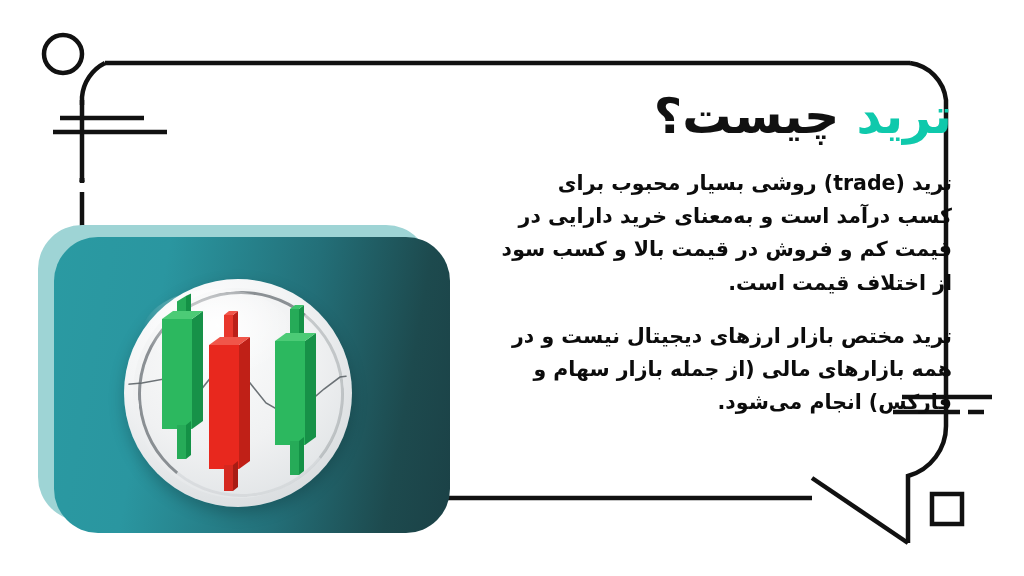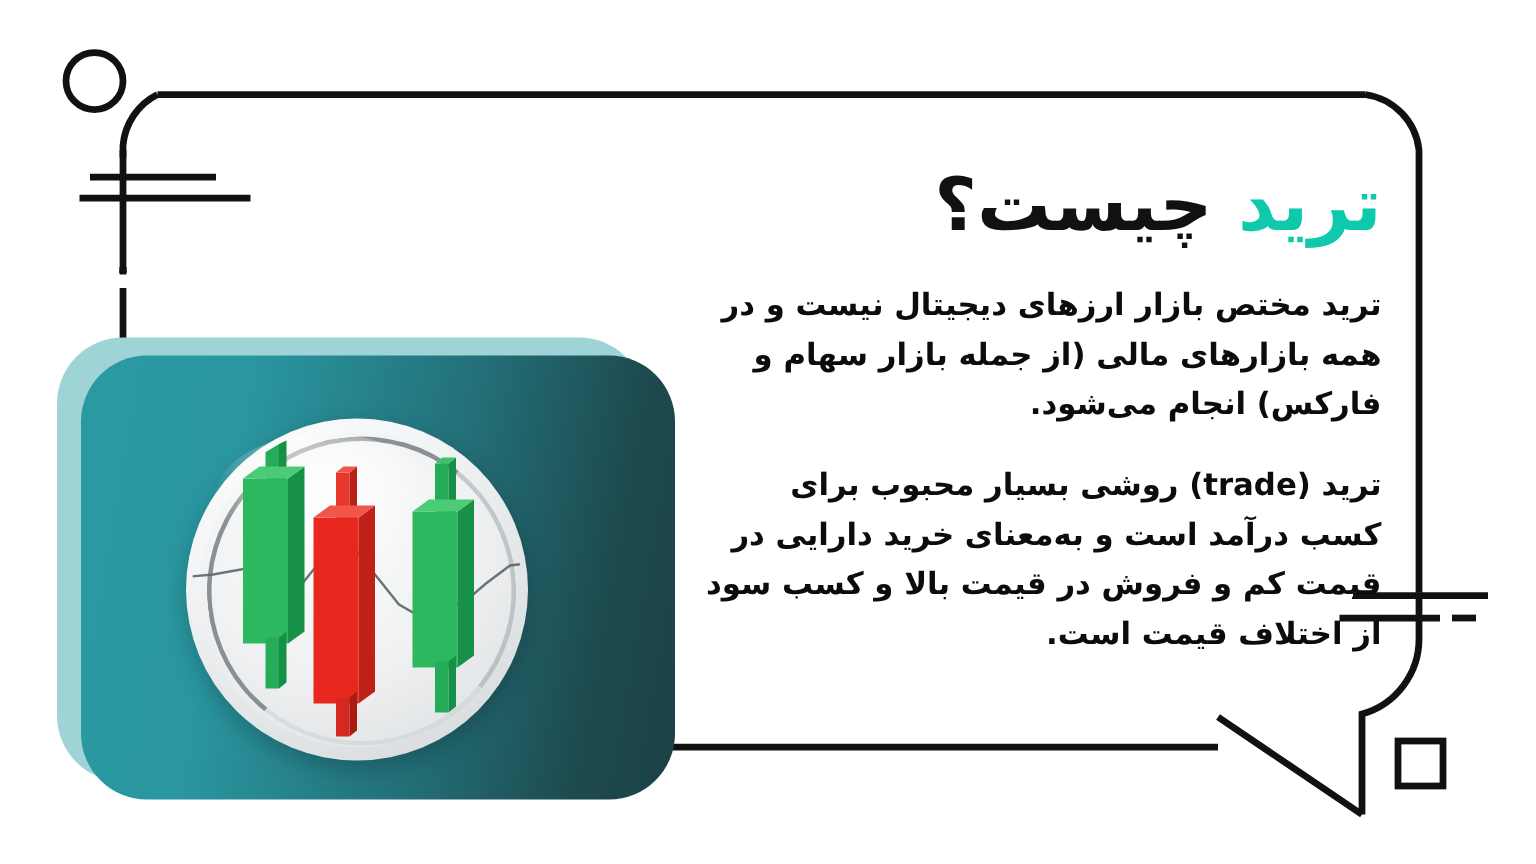--- a/index.html
+++ b/index.html
@@ -99,26 +99,25 @@
     position: absolute;
     left: 0;
     top: 0;
     width: 228px;
     height: 228px;
   }
 
   
   .text-col {
     position: absolute;
-    right: 103px;
+    right: 72px;
     top: 92px;
     width: 452px;
     direction: rtl;
     text-align: right;
-    margin-top: 20px;
   }
   .title {
     font-family: "DejaVu Sans", sans-serif;
     font-size: 49px;
     font-weight: bold;
     line-height: 1.0;
     margin: 0 0 26px 0;
     color: #111111;
     letter-spacing: -0.5px;
   }
@@ -230,17 +229,17 @@
             </g>
           </g>
         </svg>
       </div>
 
     </div>
   </div>
 
   <div class="text-col">
     <h1 class="title"><span class="accent">ترید </span><span>چیست؟</span></h1>
+    <p class="para">ترید (trade) روشی بسیار محبوب برای کسب درآمد است و به‌معنای خرید دارایی در قیمت کم و فروش در قیمت بالا و کسب سود از اختلاف قیمت است.</p>
     <p class="para">ترید مختص بازار ارزهای دیجیتال نیست و در همه بازارهای مالی (از جمله بازار سهام و فارکس) انجام می‌شود.</p>
-    <p class="para">ترید (trade) روشی بسیار محبوب برای کسب درآمد است و به‌معنای خرید دارایی در قیمت کم و فروش در قیمت بالا و کسب سود از اختلاف قیمت است.</p>
   </div>
 
 </div>
 
 </body></html>

